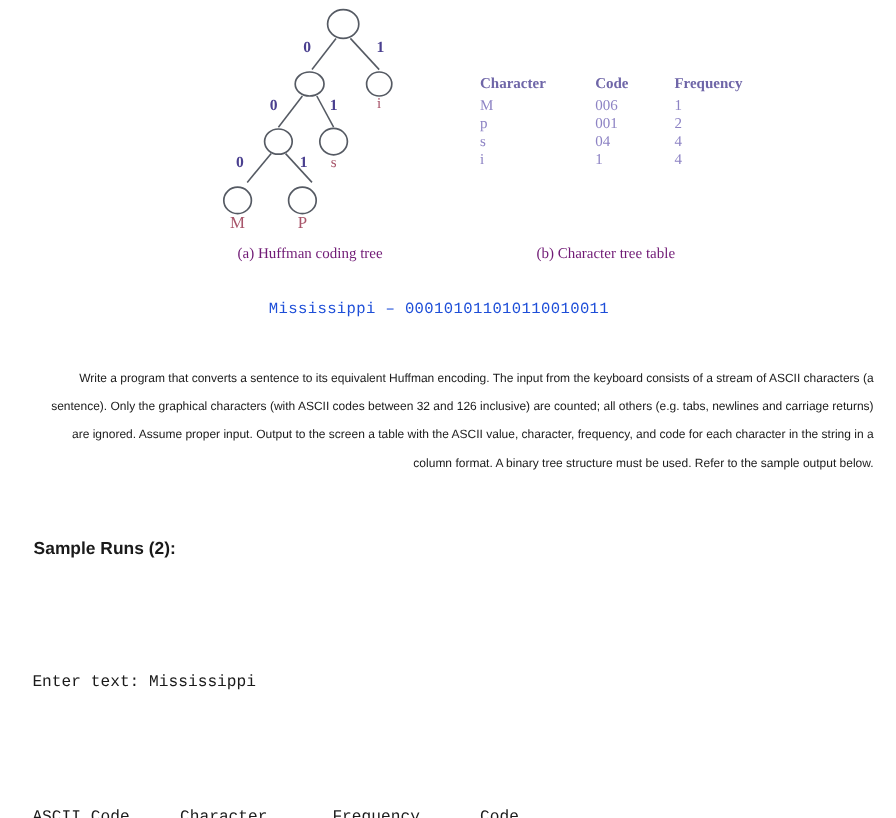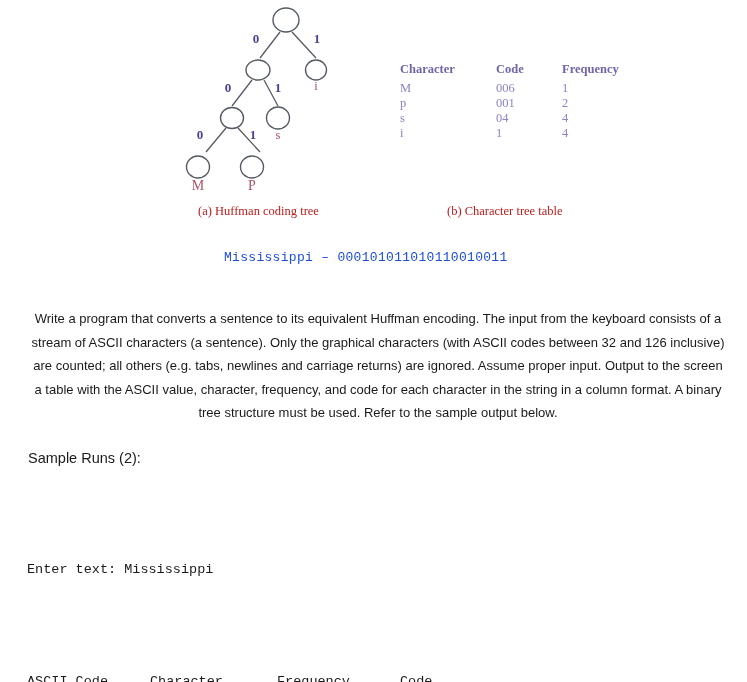--- a/index.html
+++ b/index.html
@@ -35,21 +35,21 @@
   #huffman-tree-svg {
     position: absolute;
     left: 0;
     top: 0;
   }
 
   .fig-caption {
     position: absolute;
     font-family: "Liberation Serif", serif;
     font-size: 12.5px;
-    color: #b91c1c;
+    color: #701a75;
     white-space: nowrap;
   }
   #caption-tree { left: 198px; top: 204px; }
   #caption-table { left: 447px; top: 204px; }
 
   
   #code-table {
     position: absolute;
     left: 400px;
     top: 62px;
@@ -86,33 +86,33 @@
     letter-spacing: 0.3px;
     white-space: pre;
   }
 
   
   #problem-statement {
     position: absolute;
     left: 28px;
     top: 294px;
     width: 700px;
-    font-size: 13px;
+    font-size: 10px;
     line-height: 23.5px;
     color: #1a1a1a;
     font-stretch: condensed;
-    text-align: center;
+    text-align: right;
   }
 
   #sample-runs-heading {
     position: absolute;
     left: 28px;
     top: 450px;
     font-size: 14.5px;
-    font-weight: normal;
+    font-weight: bold;
     color: #1a1a1a;
   }
 
   
   #console-output {
     position: absolute;
     left: 27px;
     top: 510px;
     font-family: "Liberation Mono", monospace;
     font-size: 13.5px;

